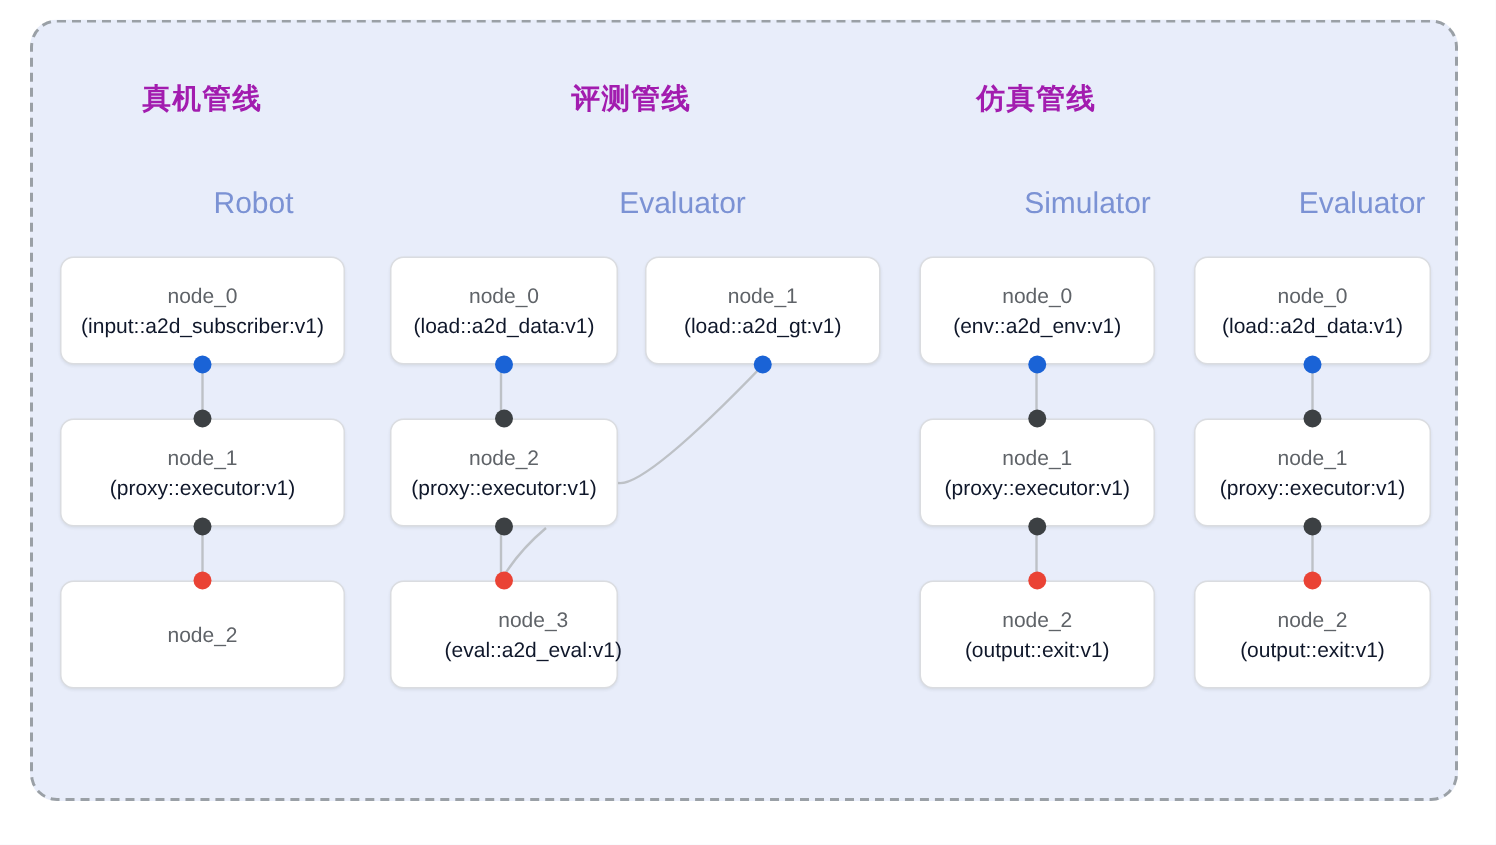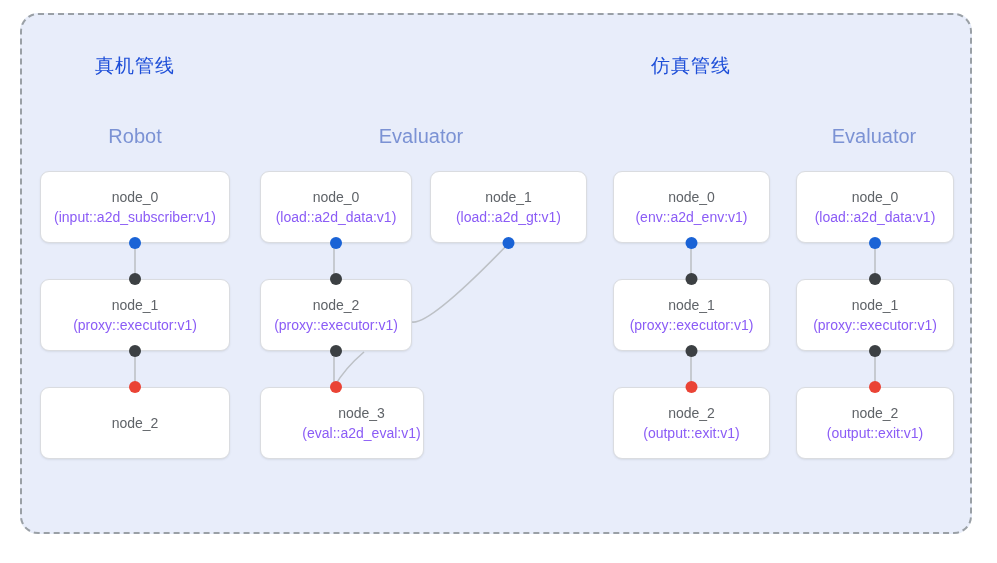--- a/index.html
+++ b/index.html
@@ -32,33 +32,34 @@
     width: 952px;
     height: 521px;
     box-sizing: border-box;
     background: #e8edfa;
     border: 2px dashed #9aa0a6;
     border-radius: 18px;
   }
   .head-cn {
     position: absolute;
     font-size: 19px;
-    font-weight: normal;
-    color: #1d4ed8;
+    font-weight: bold;
+    color: #a21caf;
     letter-spacing: 1px;
     white-space: nowrap;
     text-align: center;
   }
   .head-en {
     position: absolute;
     font-size: 20px;
     font-weight: normal;
     color: #7b92d4;
     white-space: nowrap;
     text-align: center;
+    padding-left: 34px;
   }
 
   
   .node {
     position: absolute;
     box-sizing: border-box;
     background: #ffffff;
     border: 1px solid #dadce0;
     border-radius: 9px;
     box-shadow: 0 1px 2px rgba(60,64,67,0.10);
@@ -69,21 +70,21 @@
     height: 72px;
   }
   .node .nm {
     font-size: 14px;
     color: #5f6368;
     line-height: 20px;
     white-space: nowrap;
   }
   .node .sig {
     font-size: 14px;
-    color: #8b5cf6;
+    color: #0f172a;
     line-height: 20px;
     white-space: nowrap;
   }
 
   
   #edges {
     position: absolute;
     left: 0;
     top: 0;
     width: 997px;
@@ -94,23 +95,25 @@
 </head>
 <body>
 
 <div id="canvas">
 
   <div id="panel"></div>
 
   <div class="head-cn" style="left:0;width:270px;top:53px;">真机管线</div>
   <div class="head-en" style="left:0;width:270px;top:125px;text-align:center;">Robot</div>
 
+  <div class="head-cn" style="left:286px;width:270px;top:53px;">评测管线</div>
   <div class="head-en" style="left:286px;width:270px;top:125px;text-align:center;">Evaluator</div>
 
   <div class="head-cn" style="left:571px;width:240px;top:53px;">仿真管线</div>
+  <div class="head-en" style="left:571px;width:240px;top:125px;text-align:center;">Simulator</div>
 
   <div class="head-en" style="left:754px;width:240px;top:125px;text-align:center;">Evaluator</div>
 
   <svg id="edges" viewBox="0 0 997 563">
     <g id="edge-group" fill="none" stroke="#bdc1c6" stroke-width="1.6">
         <path d="M 135 243 L 135 279"></path>
         <path d="M 135 351 L 135 387"></path>
         <path d="M 334 243 L 334 279"></path>
         <path d="M 334 351 L 334 387"></path>
         <path d="M 509 243 Q 430 325 412 322"></path>
@@ -139,21 +142,21 @@
     <div class="sig">(load::a2d_data:v1)</div>
   </div>
   <div class="node" style="left:430px;top:171px;width:157px;">
     <div class="nm">node_1</div>
     <div class="sig">(load::a2d_gt:v1)</div>
   </div>
   <div class="node" style="left:260px;top:279px;width:152px;">
     <div class="nm">node_2</div>
     <div class="sig">(proxy::executor:v1)</div>
   </div>
-  <div class="node" style="left:260px;top:387px;width:164px;padding-left:39px;">
+  <div class="node" style="left:260px;top:387px;width:152px;padding-left:39px;">
     <div class="nm">node_3</div>
     <div class="sig">(eval::a2d_eval:v1)</div>
   </div>
 
   <div class="node" style="left:613px;top:171px;width:157px;">
     <div class="nm">node_0</div>
     <div class="sig">(env::a2d_env:v1)</div>
   </div>
   <div class="node" style="left:613px;top:279px;width:157px;">
     <div class="nm">node_1</div>

